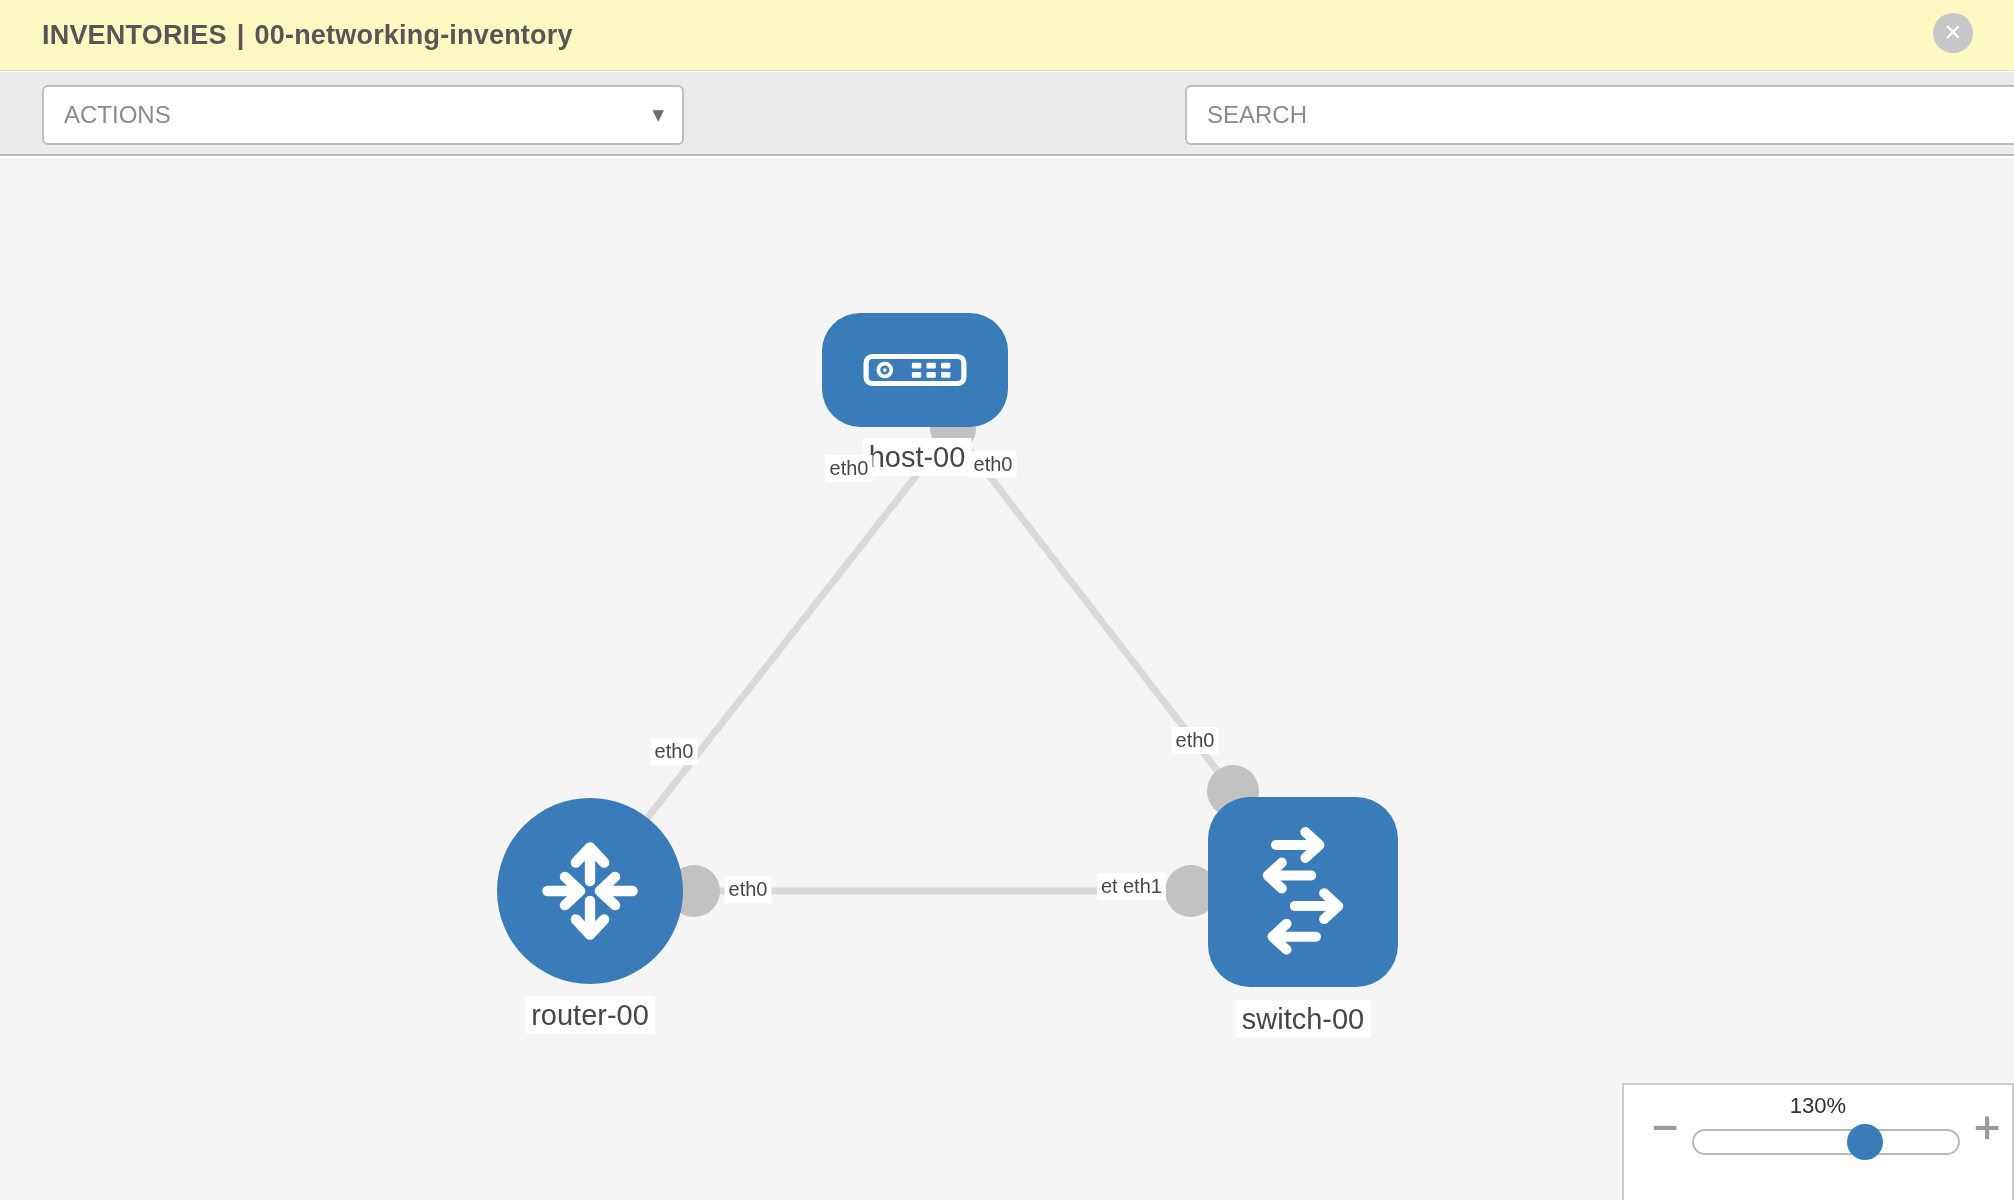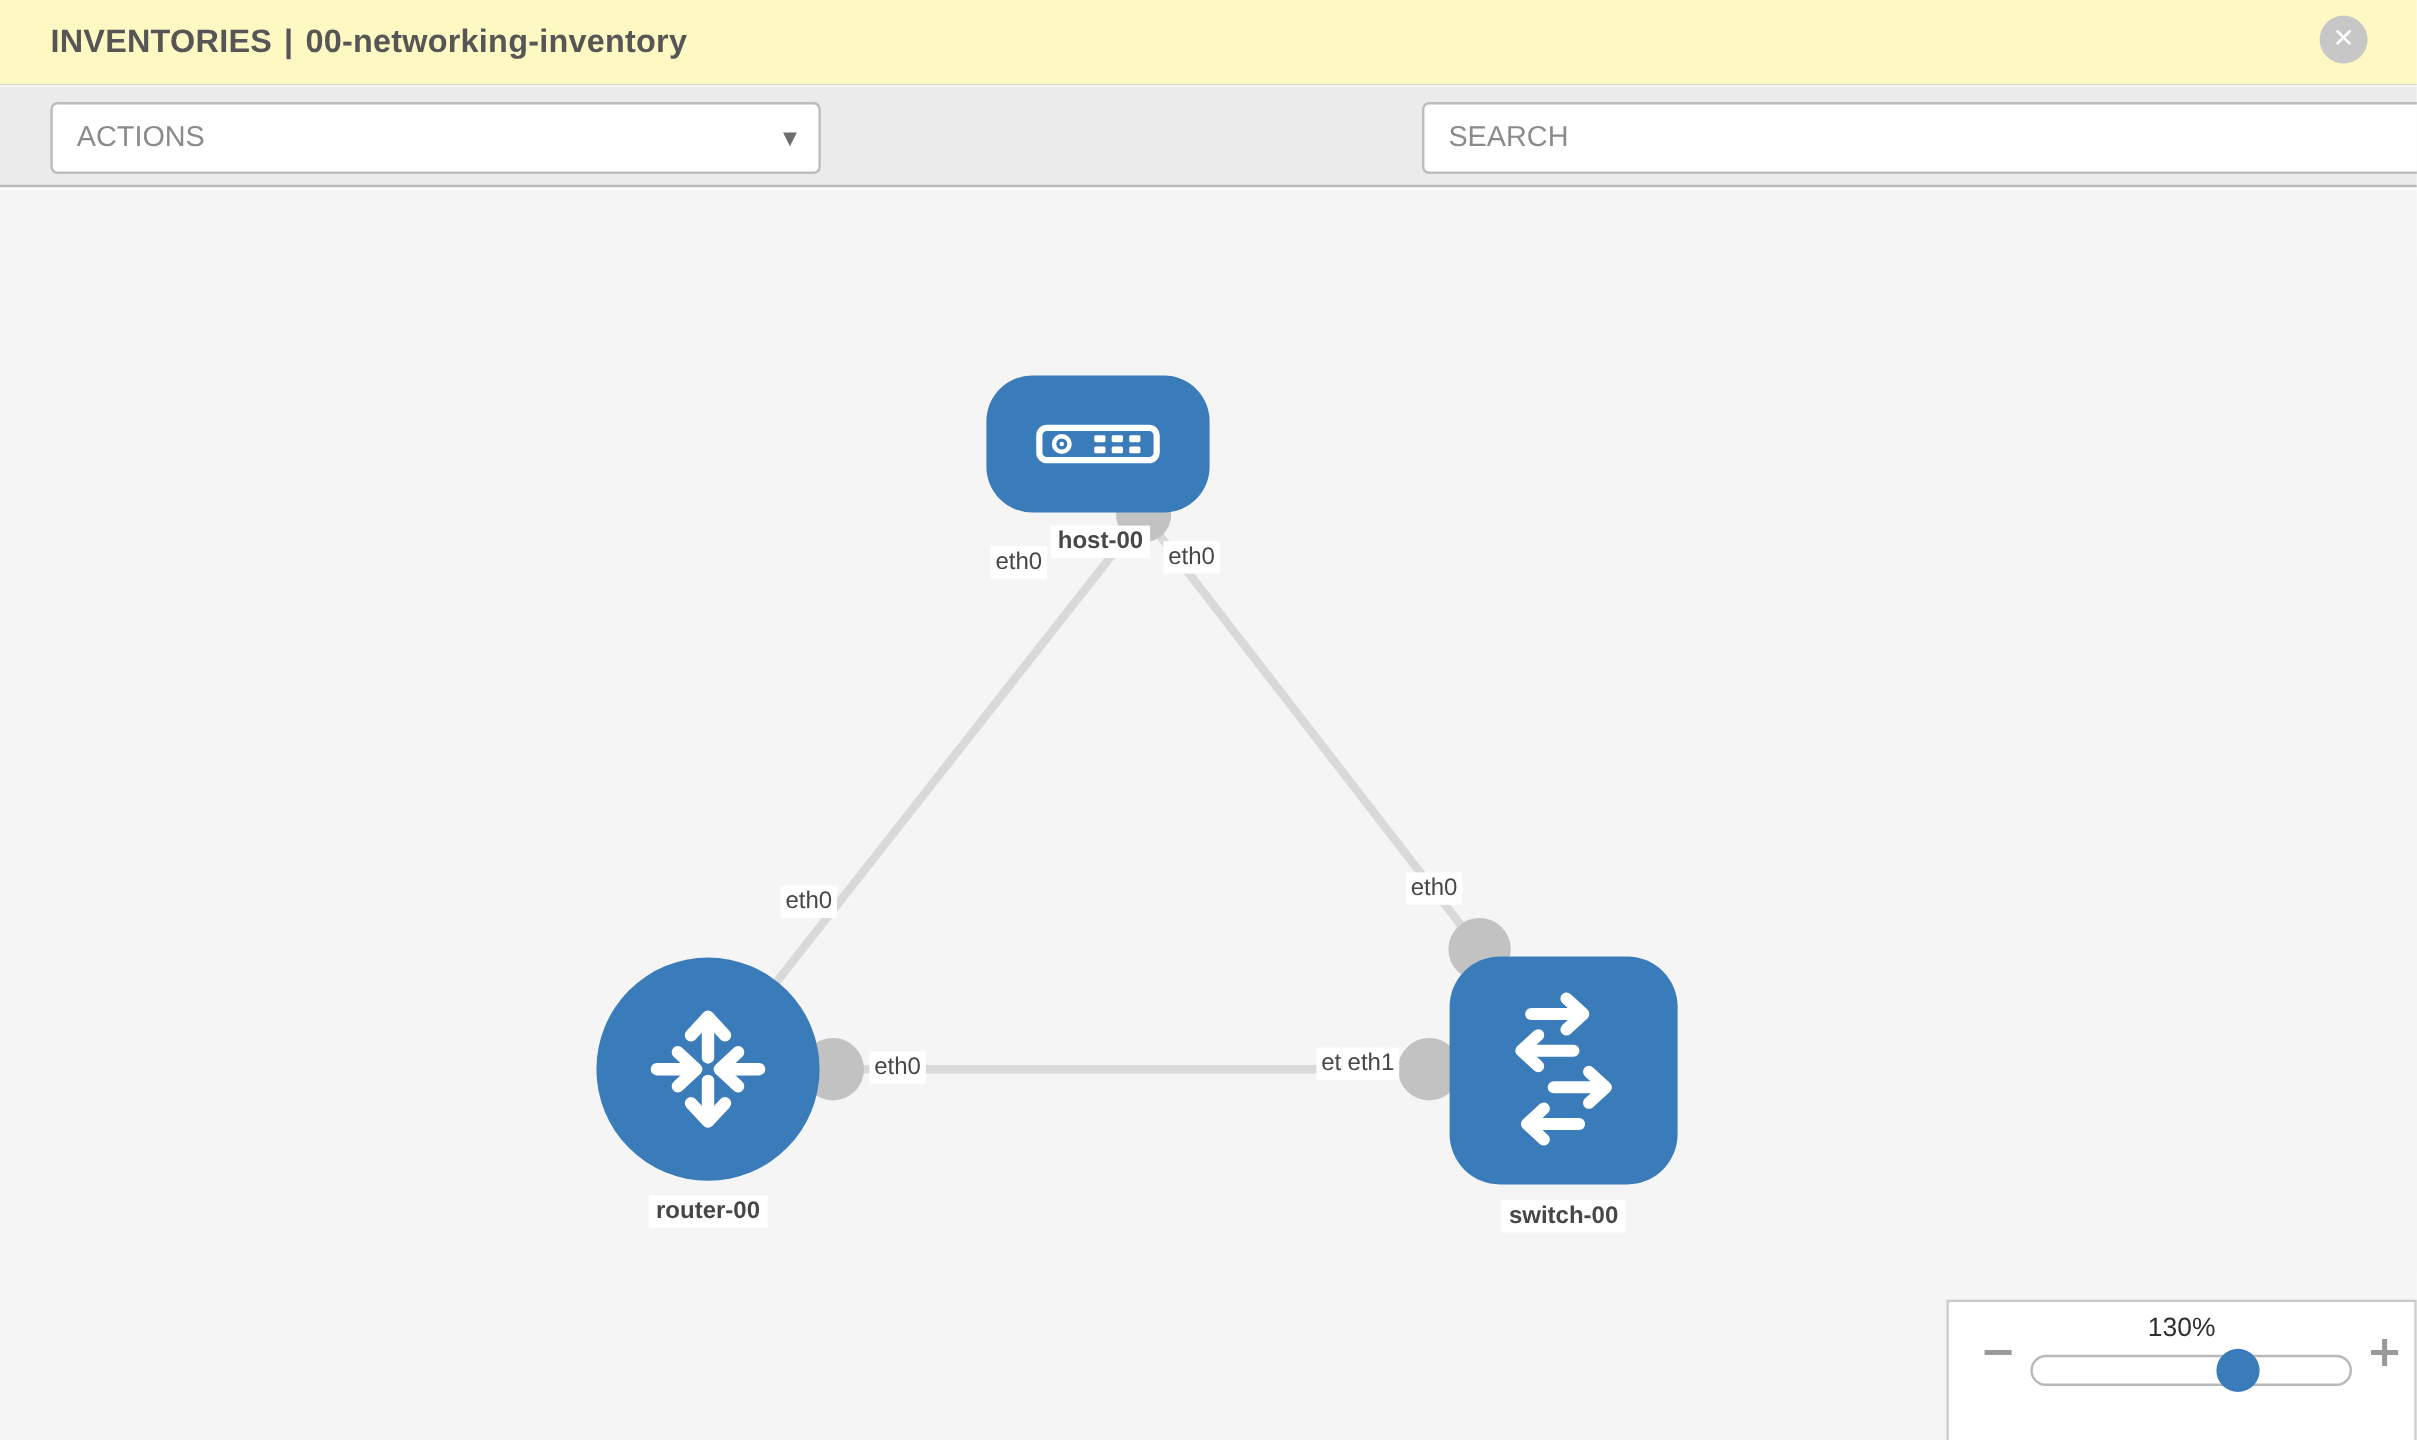--- a/index.html
+++ b/index.html
@@ -55,21 +55,21 @@
   .node{position:absolute;background:var(--node-fill);display:flex;align-items:center;justify-content:center;cursor:pointer;}
   .node-host{left:822px;top:155px;width:186px;height:114px;border-radius:38px;}
   .node-router{left:497px;top:640px;width:186px;height:186px;border-radius:50%;}
   .node-switch{left:1208px;top:639px;width:190px;height:190px;border-radius:42px;}
 
   .chip{
     position:absolute;background:#ffffff;color:var(--chip-text);
     font-size:20px;line-height:1.25;padding:1px 4px;white-space:nowrap;
   }
   .chip.centered{transform:translateX(-50%);}
-  .chip.node-label{font-size:20px;padding:1px 6px;font-weight:bold;}
+  .chip.node-label{font-size:29px;padding:1px 6px;}
 
   
   .zoom-panel{
     position:absolute;left:1622px;top:925px;width:392px;height:144px;background:#ffffff;
     border:2px solid #cbcbcb;box-sizing:border-box;
   }
   .zoom-level{position:absolute;left:0;top:8px;width:100%;text-align:center;font-size:22px;color:#2f2f2f;}
   .zoom-minus,.zoom-plus{
     position:absolute;top:24px;font-size:36px;font-weight:700;color:#9a9a9a;cursor:pointer;line-height:1;
   }

